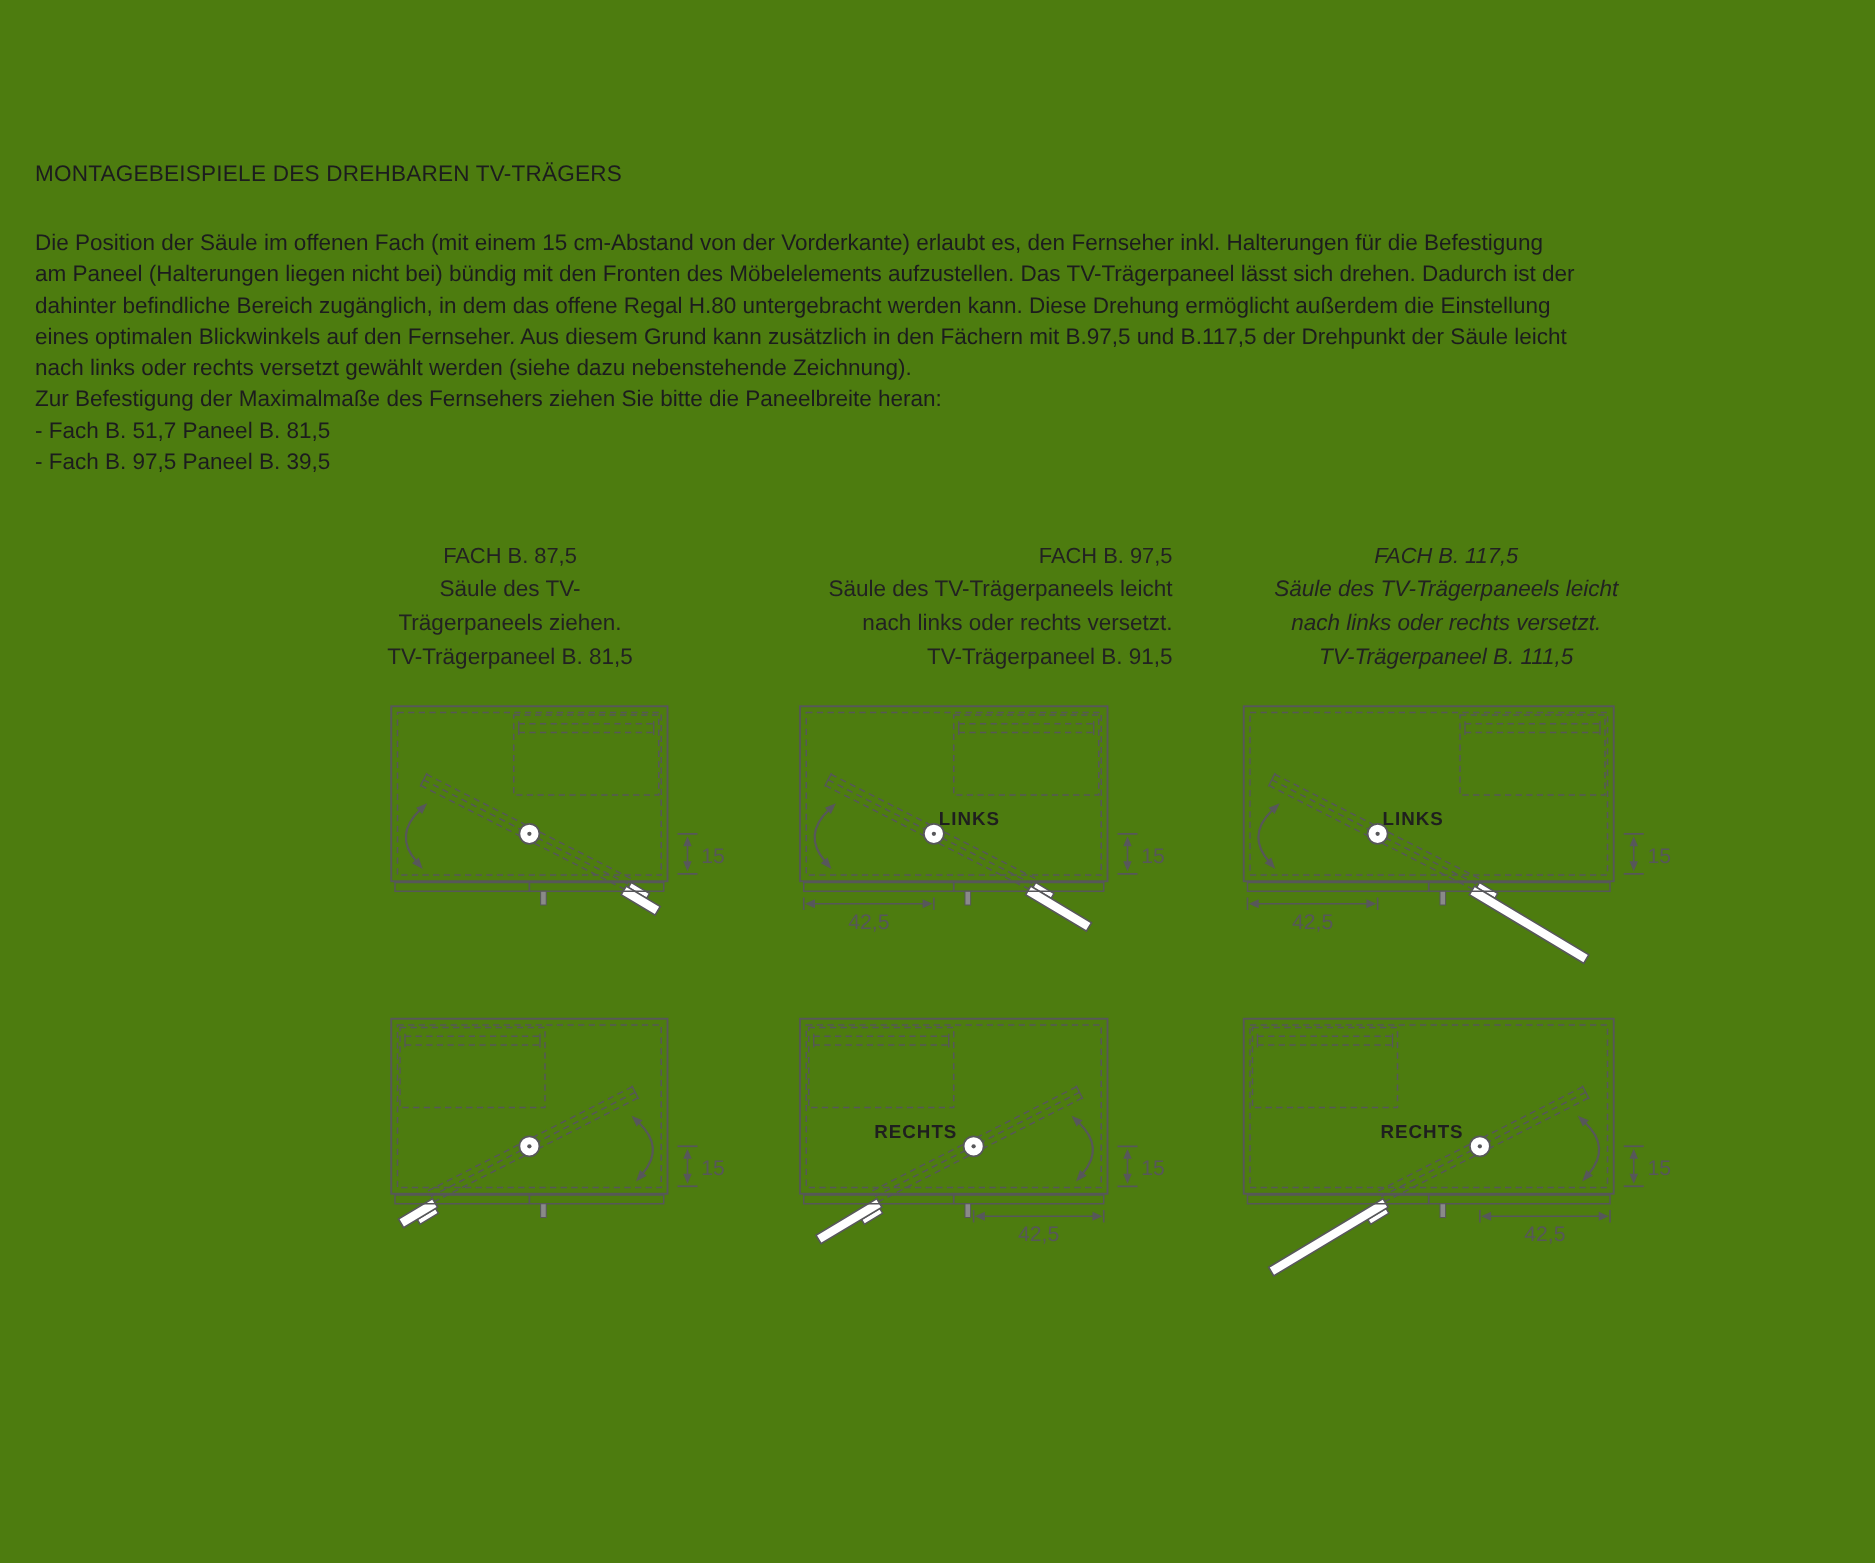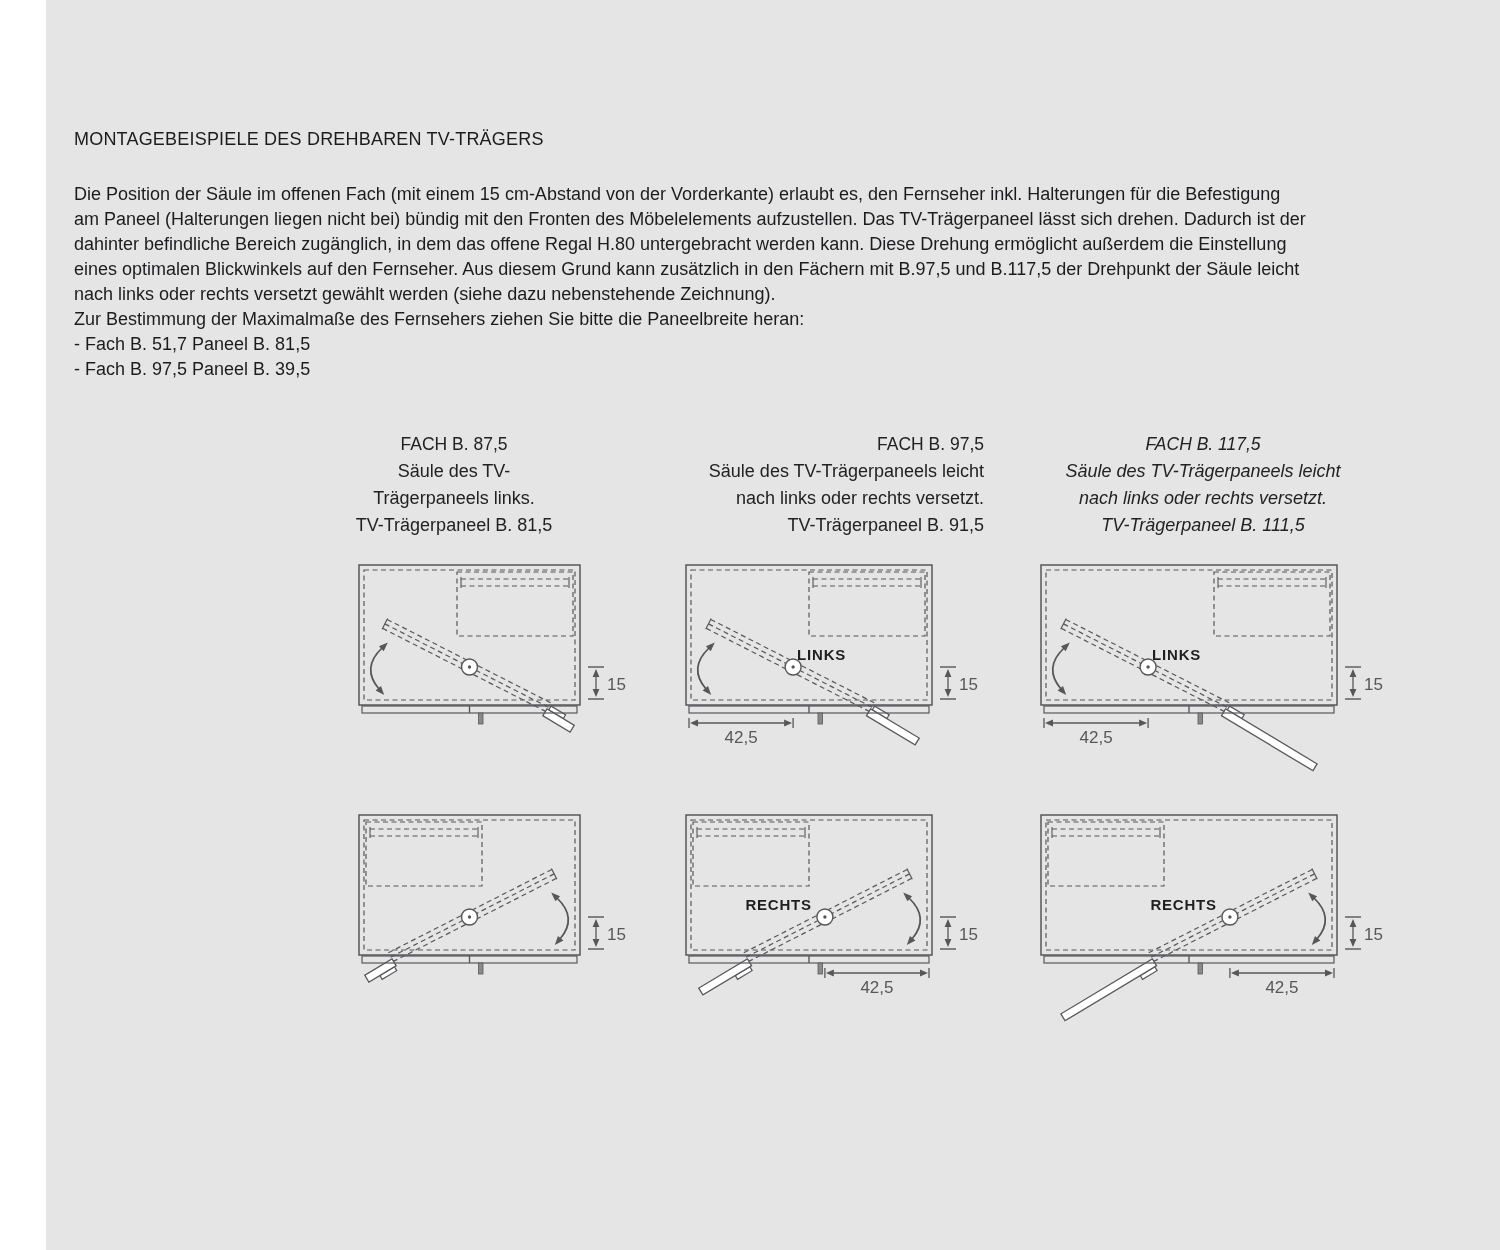--- a/index.html
+++ b/index.html
@@ -1,18 +1,18 @@
 <!DOCTYPE html>
 <html><head>
 <meta charset="utf-8">
 <style>
   html,body{margin:0;padding:0;background:#ffffff;}
   body{width:1500px;height:1250px;position:relative;overflow:hidden;
        font-family:"Liberation Sans",sans-serif;color:#1c1c1e;}
-  .page{position:absolute;inset:0;background:#e5e5e5;margin-left:46px;}
+  .page{position:absolute;inset:0;background:#4d7c0f;}
   .doc-title{position:absolute;left:28px;top:129px;font-size:18px;letter-spacing:.2px;color:#1c1c1e;}
   .intro{position:absolute;left:28px;top:182px;font-size:18px;line-height:25px;color:#1c1c1e;}
   .col-head{position:absolute;top:430px;width:340px;text-align:center;color:#222;}
   .col-head .h{font-size:17.5px;line-height:28px;}
   .col-head .d{font-size:18px;line-height:27px;}
   #col-1{left:238px;} #col-2{left:598px;text-align:right;} #col-3{left:987px;font-style:italic;}
   svg.diagram{position:absolute;}
   #dg-0{left:309px;top:561px;} #dg-1{left:636px;top:561px;} #dg-2{left:991px;top:561px;}
   #dg-3{left:309px;top:811px;} #dg-4{left:636px;top:811px;} #dg-5{left:991px;top:811px;}
   svg text{font-family:"Liberation Sans",sans-serif;}
@@ -23,29 +23,29 @@
 <div class="page">
 
   <div class="doc-title">MONTAGEBEISPIELE DES DREHBAREN TV-TRÄGERS</div>
 
   <div class="intro">
     <div>Die Position der Säule im offenen Fach (mit einem 15 cm-Abstand von der Vorderkante) erlaubt es, den Fernseher inkl. Halterungen für die Befestigung</div>
     <div>am Paneel (Halterungen liegen nicht bei) bündig mit den Fronten des Möbelelements aufzustellen. Das TV-Trägerpaneel lässt sich drehen. Dadurch ist der</div>
     <div>dahinter befindliche Bereich zugänglich, in dem das offene Regal H.80 untergebracht werden kann. Diese Drehung ermöglicht außerdem die Einstellung</div>
     <div>eines optimalen Blickwinkels auf den Fernseher. Aus diesem Grund kann zusätzlich in den Fächern mit B.97,5 und B.117,5 der Drehpunkt der Säule leicht</div>
     <div>nach links oder rechts versetzt gewählt werden (siehe dazu nebenstehende Zeichnung).</div>
-    <div>Zur Bestimmung der Maximalmaße des Fernsehers ziehen Sie bitte die Paneelbreite heran:</div>
+    <div>Zur Befestigung der Maximalmaße des Fernsehers ziehen Sie bitte die Paneelbreite heran:</div>
     <div>- Fach B. 51,7 Paneel B. 81,5</div>
     <div>- Fach B. 97,5 Paneel B. 39,5</div>
   </div>
 
   <div class="col-head" id="col-1">
     <div class="h">FACH B. 87,5</div>
     <div class="d">Säule des TV-</div>
-    <div class="d">Trägerpaneels links.</div>
+    <div class="d">Trägerpaneels ziehen.</div>
     <div class="d">TV-Trägerpaneel B. 81,5</div>
   </div>
 
   <div class="col-head" id="col-2">
     <div class="h">FACH B. 97,5</div>
     <div class="d">Säule des TV-Trägerpaneels leicht</div>
     <div class="d">nach links oder rechts versetzt.</div>
     <div class="d">TV-Trägerpaneel B. 91,5</div>
   </div>
 

